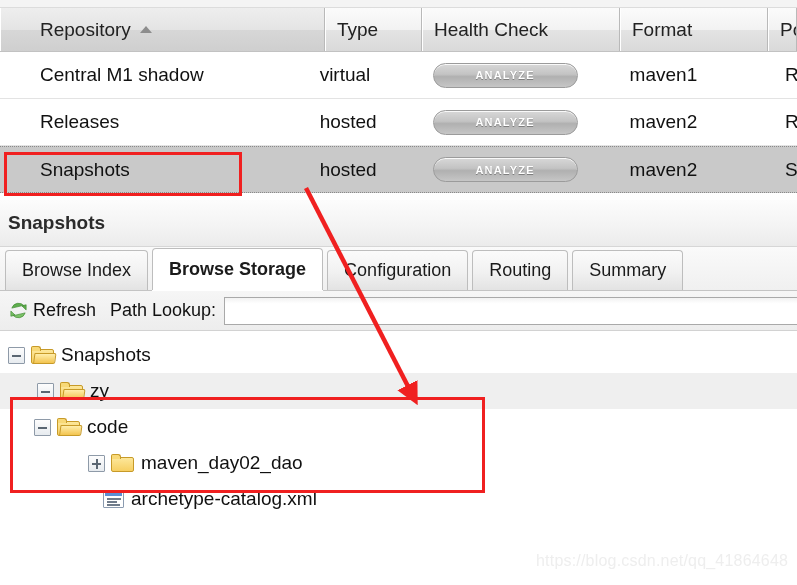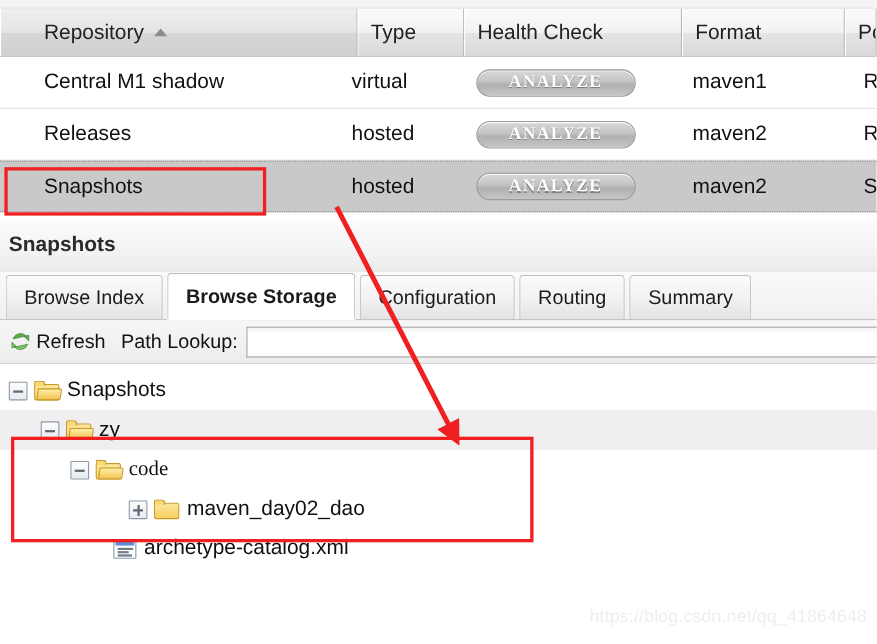--- a/index.html
+++ b/index.html
@@ -64,22 +64,22 @@
   .c-format { width:148px; }
   .c-policy { width:auto; flex:1; }
 
   
   .analyze {
     width:152px; height:25px; border-radius:14px;
     background:linear-gradient(to bottom,#d8d8d8 0%,#c3c3c3 45%,#b0b0b0 55%,#c6c6c6 100%);
     border:1px solid #9b9b9b;
     box-shadow: inset 0 1px 0 rgba(255,255,255,.85);
     display:flex; align-items:center; justify-content:center;
-    font-size:16px; font-weight:bold; letter-spacing:1.2px;
-    color:#ffffff; text-shadow:0 1px 0 rgba(120,120,120,.9);font-family:Liberation Serif, serif;
+    font-size:11px; font-weight:bold; letter-spacing:1.2px;
+    color:#ffffff; text-shadow:0 1px 0 rgba(120,120,120,.9);
   }
 
   
   .panel { position:absolute; left:0; top:200px; width:797px; height:385px; background:#fff; }
   .panel-head {
     height:47px; width:797px;
     background:linear-gradient(to bottom,#fcfcfc 0%,#f3f3f3 60%,#ebebeb 100%);
     border-bottom:1px solid #d6d6d6;
     display:flex; align-items:center; padding-left:8px;
   }
@@ -297,31 +297,31 @@
       <div class="tnode shaded" style="padding-left:37px;">
         <span class="twist"></span>
         <span class="folder open">
           <span class="back"></span>
             <span class="tab-lip"></span>
             <span class="front"></span>
         </span>
         <span>zy</span>
       </div>
 
-      <div class="tnode" style="padding-left:64px;font-family:Liberation Serif, serif;">
+      <div class="tnode" style="padding-left:34px;">
         <span class="twist"></span>
         <span class="folder open">
           <span class="back"></span>
             <span class="tab-lip"></span>
             <span class="front"></span>
         </span>
         <span>code</span>
       </div>
 
-      <div class="tnode" style="padding-left:117px;">
+      <div class="tnode" style="padding-left:88px;">
         <span class="twist plus"></span>
         <span class="folder">
           <span class="back"></span>
             <span class="tab-lip"></span>
         </span>
         <span>maven_day02_dao</span>
       </div>
 
       <div class="tnode" style="padding-left:80px;">
         <span class="twist none"></span>

